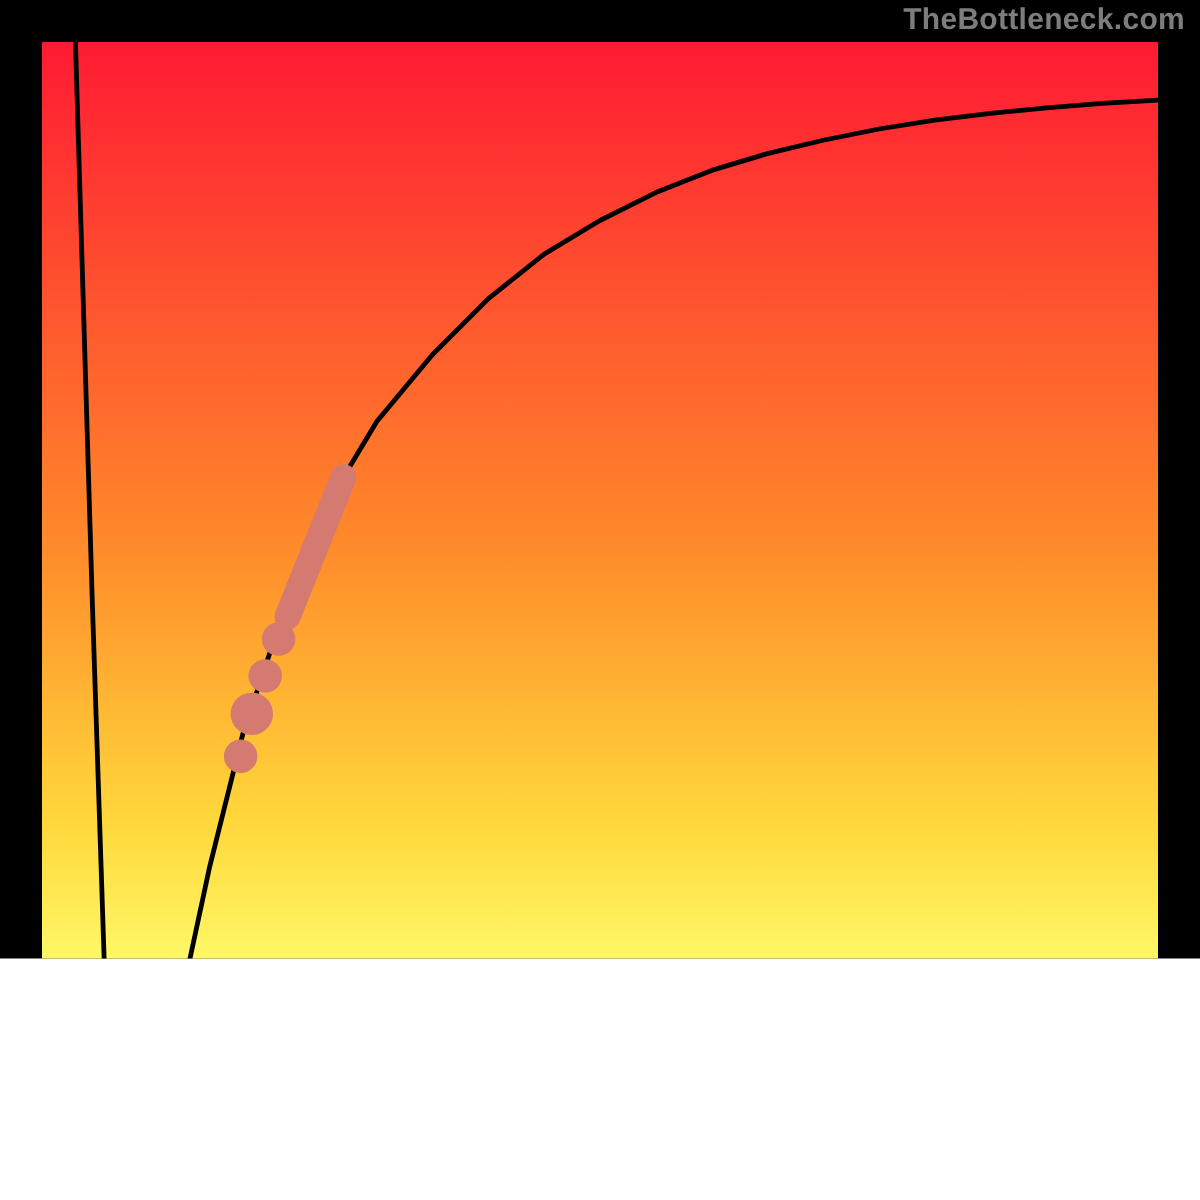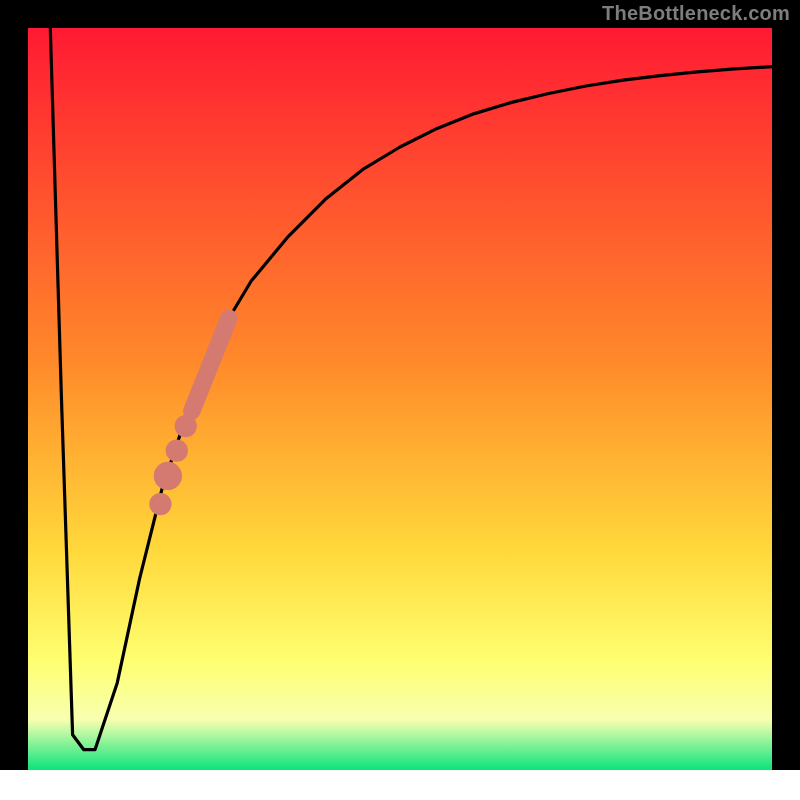--- a/index.html
+++ b/index.html
@@ -4,21 +4,21 @@
 <style>
   body {
     margin: 0;
     padding: 0;
     background: #fff;
     font-family: Arial, Helvetica, sans-serif;
   }
   .stage {
     position: relative;
     width: 800px;
-    height: 770px;
+    height: 639px;
   }
   .attribution {
     position: absolute;
     top: 2px;
     right: 10px;
     font-size: 20px;
     font-weight: 600;
     color: #7d7d7d;
     letter-spacing: 0.2px;
   }

